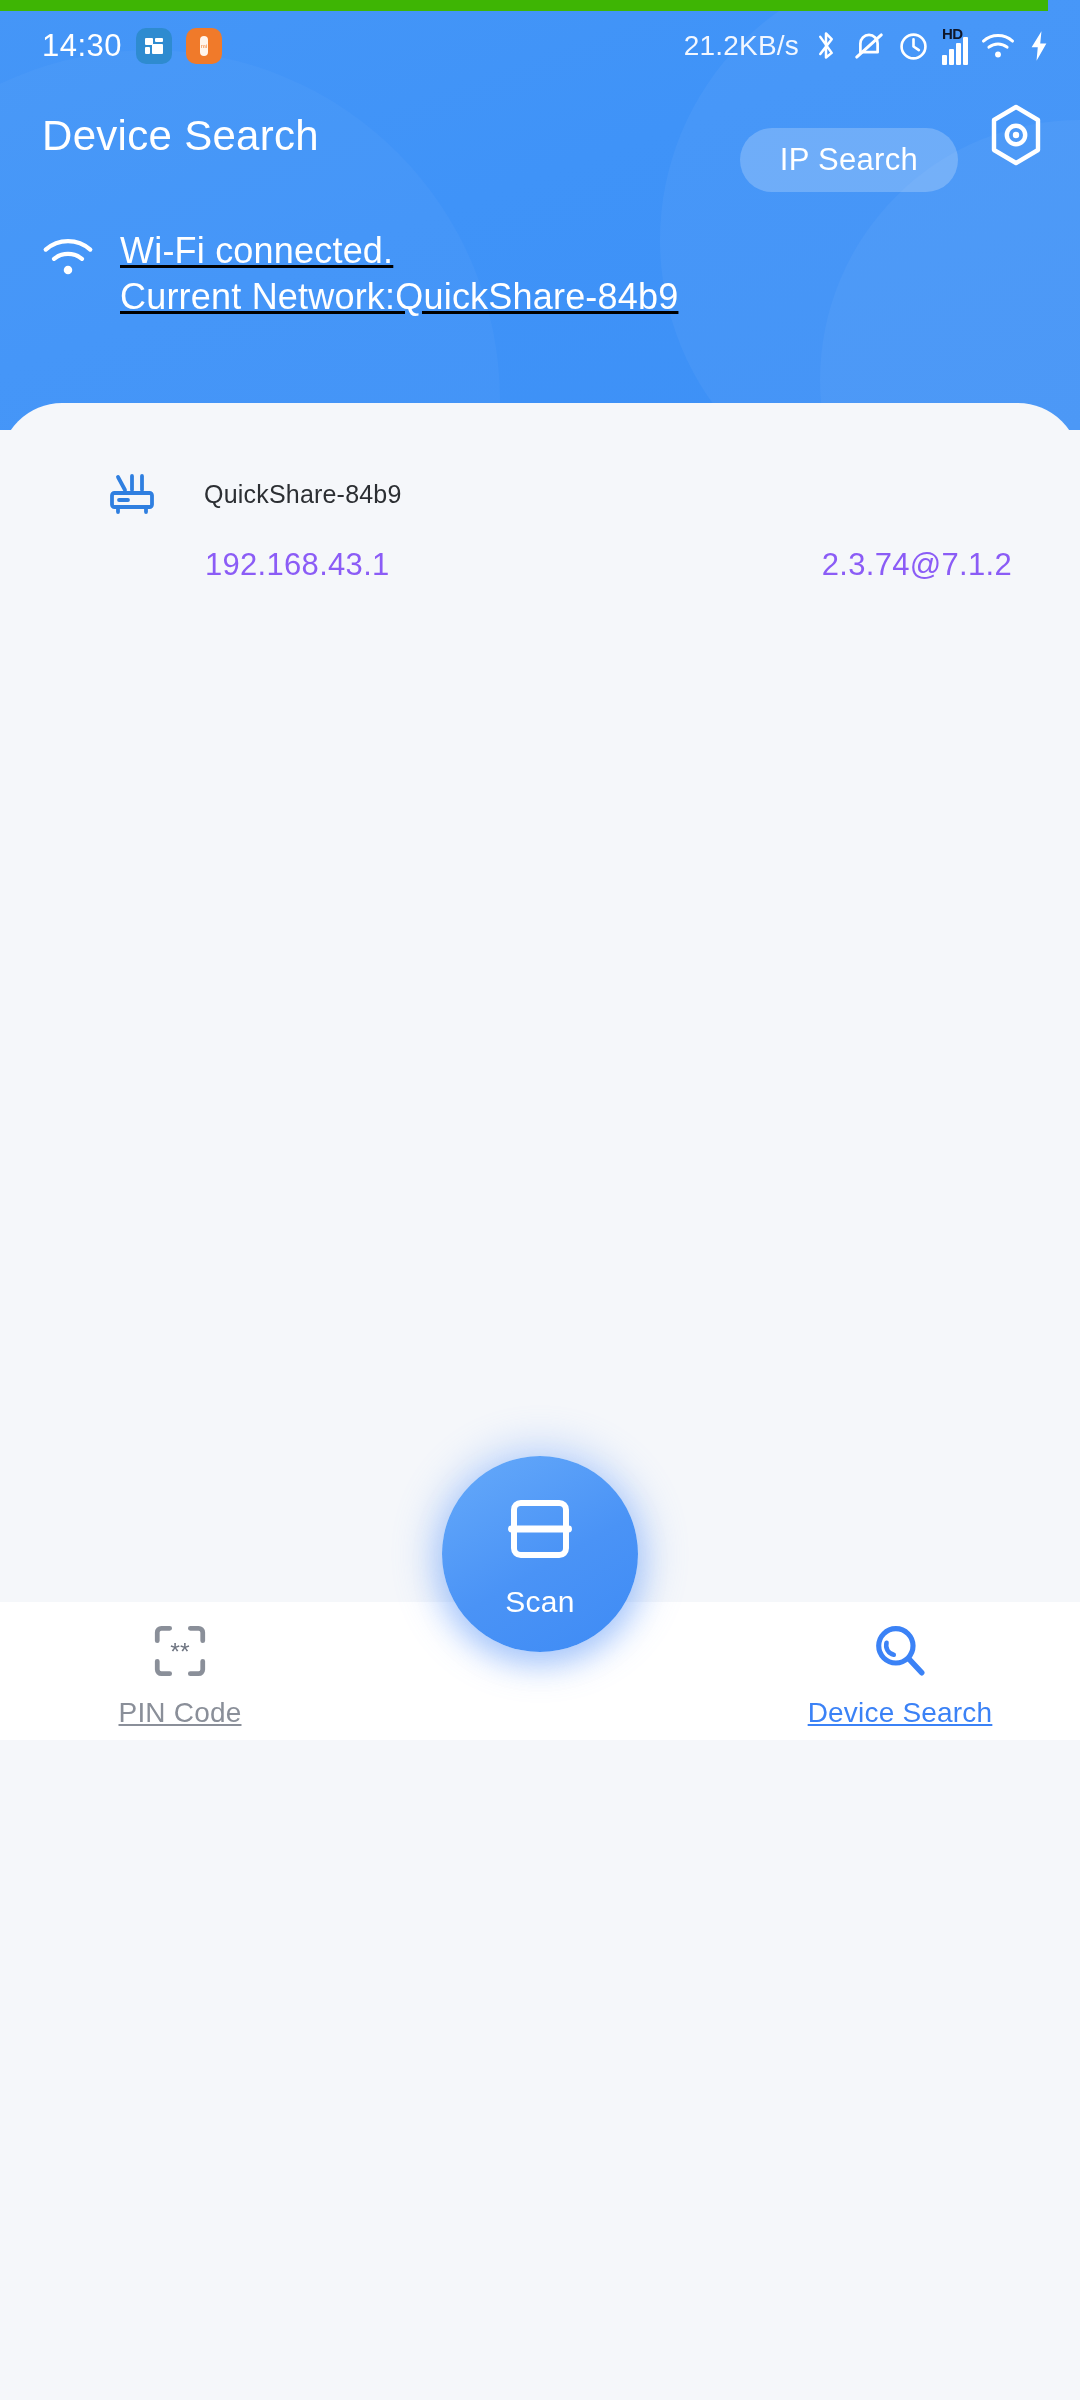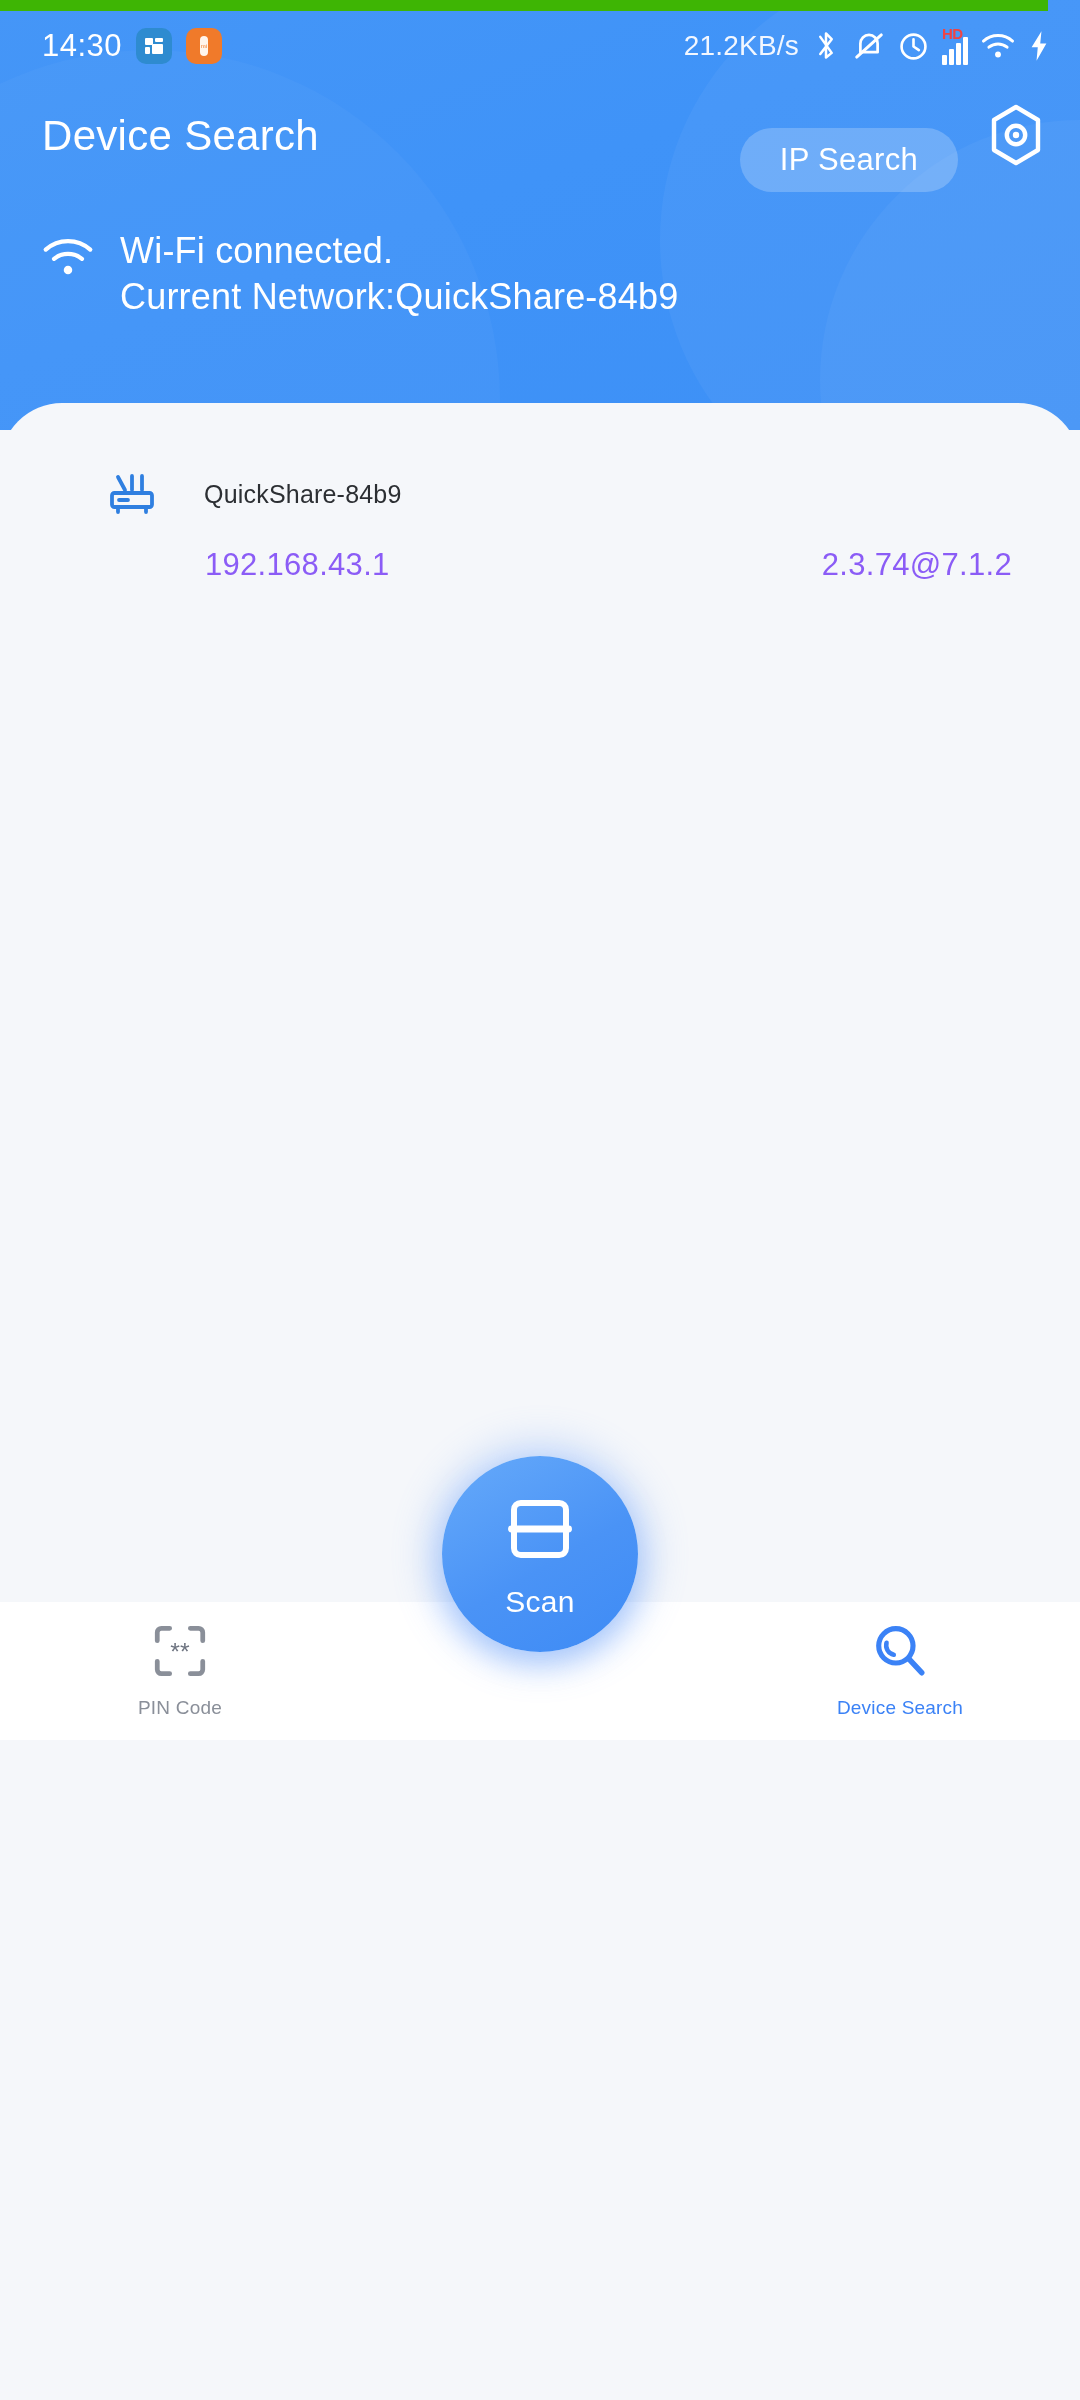--- a/index.html
+++ b/index.html
@@ -47,21 +47,21 @@
   }
   .sb-left { display:flex; align-items:center; gap:14px; }
   .sb-time { color:#FFFFFF; font-size:31px; letter-spacing:0.5px; }
   .sb-badge { width:36px; height:36px; border-radius:10px; display:flex; align-items:center; justify-content:center; }
   .sb-badge.blue { background:#2E8BD0; }
   .sb-badge.orange { background:#F07A2A; }
   .sb-right { display:flex; align-items:center; gap:13px; }
   .sb-speed { color:#F2F7FF; font-size:28px; letter-spacing:0.2px; }
   .sb-ico { display:flex; align-items:center; justify-content:center; }
   .hd-group { display:flex; align-items:flex-end; gap:2px; position:relative; padding-top:10px; }
-  .hd-label { position:absolute; top:-2px; left:0; color:#ef4444; font-size:15px; font-weight:bold; letter-spacing:-0.5px; }
+  .hd-label { position:absolute; top:-2px; left:0; color:#0f172a; font-size:15px; font-weight:bold; letter-spacing:-0.5px; }
   .bar { width:5px; background:#fff; border-radius:1px; }
 
   
   .appbar {
     position:absolute; top:96px; left:0; width:1080px; height:80px;
     display:flex; align-items:center; z-index:20; padding:0 28px 0 42px;
   }
   .app-title { color:#FFFFFF; font-size:42px; letter-spacing:0.3px; flex:1; }
   .ip-search-btn {
     background:rgba(255,255,255,0.22); color:#FFFFFF;
@@ -71,21 +71,21 @@
   }
   .settings-btn {
     width:72px; height:72px; margin-left:22px;
     display:flex; align-items:center; justify-content:center;
     background:transparent; border:none; cursor:pointer;
   }
 
   
   .wifi-status {
     position:absolute; top:228px; left:42px; z-index:20;
-    display:flex; align-items:flex-start; gap:26px;
+    display:flex; align-items:flex-start; gap:26px;text-decoration:underline;
   }
   .wifi-ico { margin-top:8px; }
   .wifi-text { color:#FFFFFF; font-size:36px; line-height:1.28; letter-spacing:0.2px; }
 
   
   .content-card {
     position:absolute; top:403px; left:0; width:1080px; height:1859px;
     background:#F5F7FA;
     border-top-left-radius:62px; border-top-right-radius:62px;
     z-index:15; overflow:hidden;
@@ -104,21 +104,21 @@
 
   
   .bottom-nav {
     position:absolute; bottom:0; left:0; width:1080px; height:138px;
     background:#FFFFFF; display:flex; align-items:flex-start; z-index:25;
   }
   .nav-item {
     flex:1; display:flex; flex-direction:column; align-items:center;
     padding-top:18px; gap:12px; background:none; border:none; cursor:pointer; font-family:inherit;
   }
-  .nav-label { font-size:19px; letter-spacing:0.2px; }
+  .nav-label { font-size:28px; letter-spacing:0.2px;text-decoration:underline; }
   .nav-item.inactive .nav-label { color:#8A8F99; }
   .nav-item.active .nav-label { color:#3B82F6; }
   .nav-spacer { flex:1; }
 
   
   .scan-fab {
     position:absolute; left:50%; transform:translateX(-50%);
     bottom:88px; width:196px; height:196px; border-radius:50%;
     background:linear-gradient(150deg,#66AAFA 0%,#4A93F6 55%,#3E8BF5 100%);
     box-shadow:0 0 34px 16px rgba(120,170,255,0.30), 0 10px 28px rgba(60,130,240,0.35);

